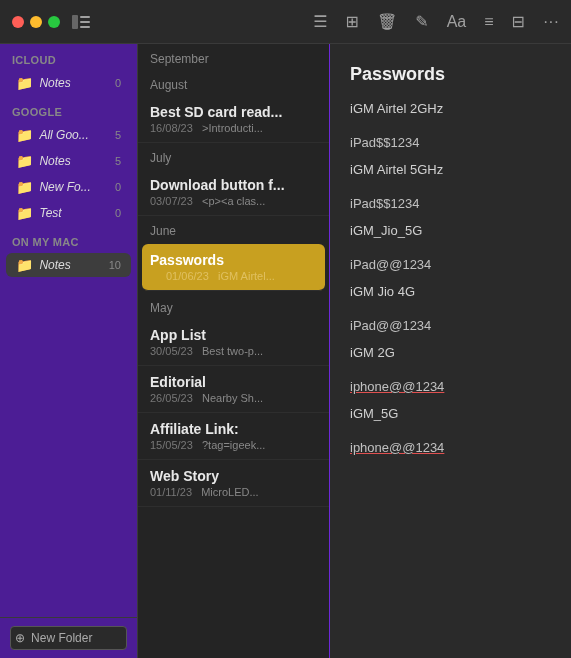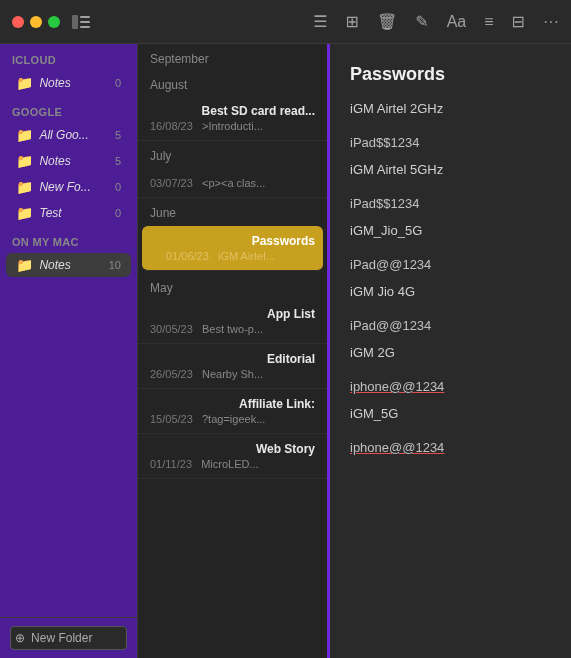--- a/index.html
+++ b/index.html
@@ -128,21 +128,21 @@
       border-radius: 4px;
       background: #2a2a2a;
       border: 1px solid #555;
       width: 100%;
     }
 
     
     .notes-list {
       width: 192px;
       background: #242424;
-      border-right: 3px solid #6d28d9;
+      border-right: 1px solid #6d28d9;
       overflow-y: auto;
       flex-shrink: 0;
     }
     .notes-section-header {
       font-size: 12px;
       color: #888;
       font-weight: 500;
       padding: 8px 12px 4px 12px;
     }
     .note-item {
@@ -150,27 +150,26 @@
       cursor: pointer;
       border-bottom: 1px solid #2e2e2e;
     }
     .note-item.selected {
       background: #c8a020;
       border-radius: 6px;
       margin: 2px 4px;
       padding: 8px 8px;
     }
     .note-title {
-      font-size: 12px;
+      font-size: 14px;
       font-weight: 600;
       color: #e8e8e8;
       white-space: nowrap;
       overflow: hidden;
       text-overflow: ellipsis;
-      text-align: right;
     }
     .note-item.selected .note-title { color: #fff; }
     .note-meta {
       font-size: 11px;
       color: #888;
       margin-top: 2px;
       white-space: nowrap;
       overflow: hidden;
       text-overflow: ellipsis;
     }
@@ -299,20 +298,21 @@
     <div class="note-item">
       <div class="note-title">Best SD card read...</div>
       <div class="note-meta">
         <span class="note-date">16/08/23</span>
         &nbsp;&nbsp;<span>&gt;Introducti...</span>
       </div>
     </div>
 
     <div class="notes-section-header">July</div>
     <div class="note-item">
+      <div class="note-title">Download button f...</div>
       <div class="note-meta">
         <span class="note-date">03/07/23</span>
         &nbsp;&nbsp;<span>&lt;p&gt;&lt;a clas...</span>
       </div>
     </div>
 
     <div class="notes-section-header">June</div>
     <div class="note-item selected">
       <div class="note-title">Passwords</div>
       <div class="note-meta">

